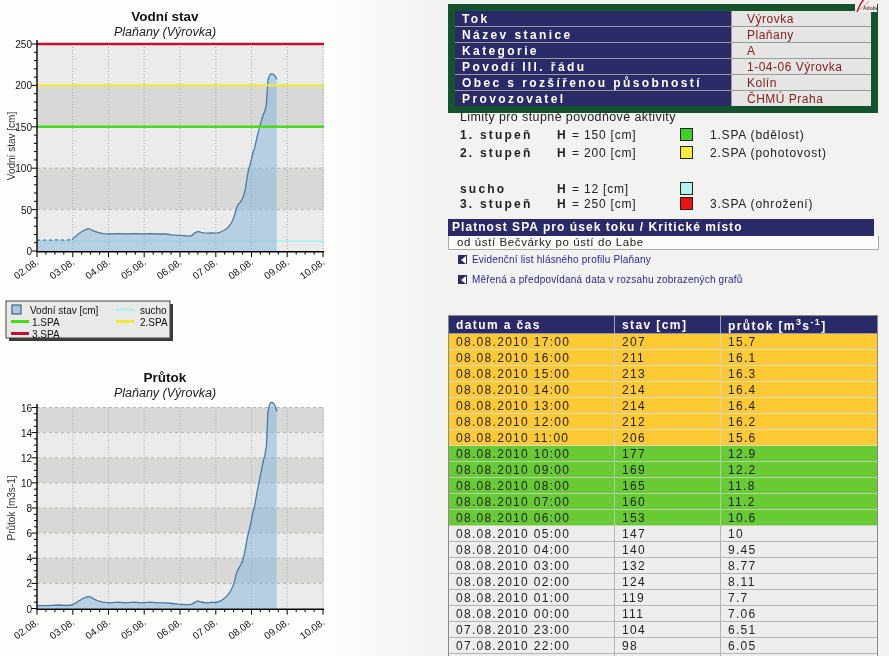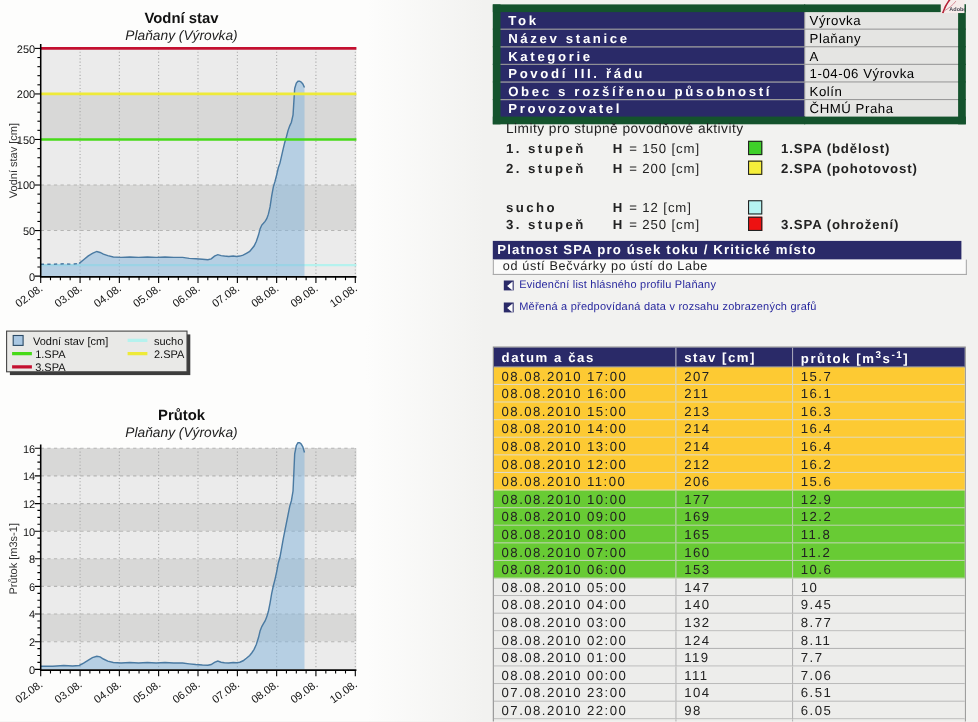--- a/index.html
+++ b/index.html
@@ -2,28 +2,28 @@
 <html><head><meta charset="utf-8">
 <style>
 html,body{margin:0;padding:0;}
 body{width:889px;height:656px;background:#f2f2f0;font-family:"Liberation Sans",sans-serif;position:relative;overflow:hidden;}
 .abs{position:absolute;}
 .whitebg{position:absolute;left:0;top:0;width:446px;height:656px;background:linear-gradient(90deg,#fdfdfc 0px,#fdfdfc 332px,#f2f2f0 440px);}
 
 #info{position:absolute;left:448px;top:4px;width:430px;border-collapse:collapse;border:7px solid #14532d;table-layout:fixed;}
 #info td{height:15px;font-size:12px;border:1px solid #9a9a9a;padding:0;}
 #info td.l{background:#2a2a68;color:#fff;font-weight:bold;padding-left:7px;width:269px;letter-spacing:2.4px;}
-#info td.v{background:#e5e5e3;color:#000000;padding-left:4px;letter-spacing:0.5px;}
+#info td.v{background:#e5e5e3;color:#7f1d1d;padding-left:15px;letter-spacing:0.5px;}
 
 .limhead{position:absolute;left:460px;top:110px;font-size:12.5px;font-weight:normal;color:#222;letter-spacing:0.4px;}
 .limrow{position:absolute;left:460px;width:418px;height:14px;font-size:12px;color:#222;letter-spacing:0.8px;}
 .limrow b{letter-spacing:2.2px;text-align:right;}
 .lsq{position:absolute;left:220px;top:0px;width:11px;height:11px;border:1px solid #222;}
 .ls2{position:absolute;left:97px;}
-.ls3{position:absolute;left:250px;font-weight:bold;}
+.ls3{position:absolute;left:250px;}
 
 #plathead{position:absolute;left:448px;top:219px;width:422px;height:17px;background:#2a2a68;color:#fff;font-weight:bold;font-size:12px;line-height:17px;padding-left:4px;letter-spacing:1.05px;}
 #platbody{position:absolute;left:448px;top:236px;width:421px;height:13px;background:#fbfbfa;border:1px solid #aaa;border-top:none;font-size:11.5px;color:#222;line-height:13px;padding-left:8px;letter-spacing:0.6px;}
 
 .lnk{position:absolute;left:458px;font-size:10px;color:#27279d;}
 .lnkic{position:absolute;left:0;top:1px;width:9px;height:9px;background:#2a2a68;color:#fff;}
 .lnkic div{width:0;height:0;border:4px solid transparent;border-right:5px solid #fff;margin:0.5px 0 0 -1px;}
 .lnktxt{margin-left:14px;letter-spacing:0.2px;}
 
 #dt{position:absolute;left:448px;top:315px;width:430px;border-collapse:separate;border-spacing:0;border:1px solid #8a8a8a;table-layout:fixed;}

